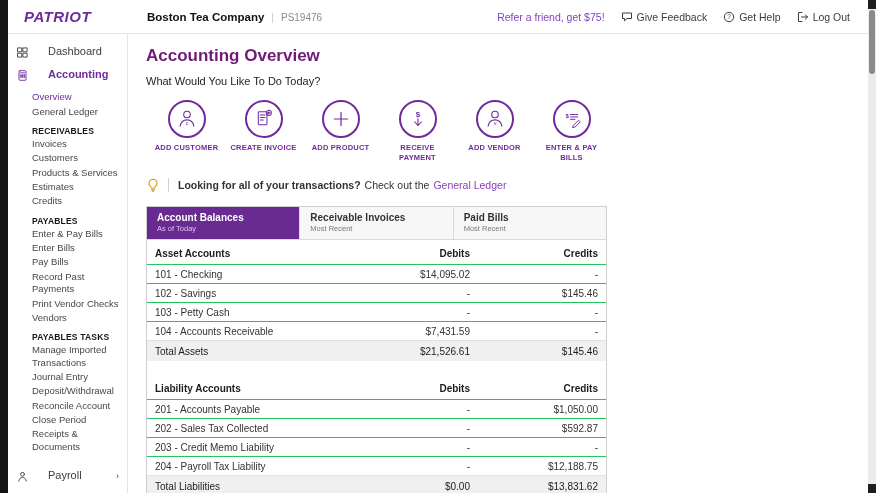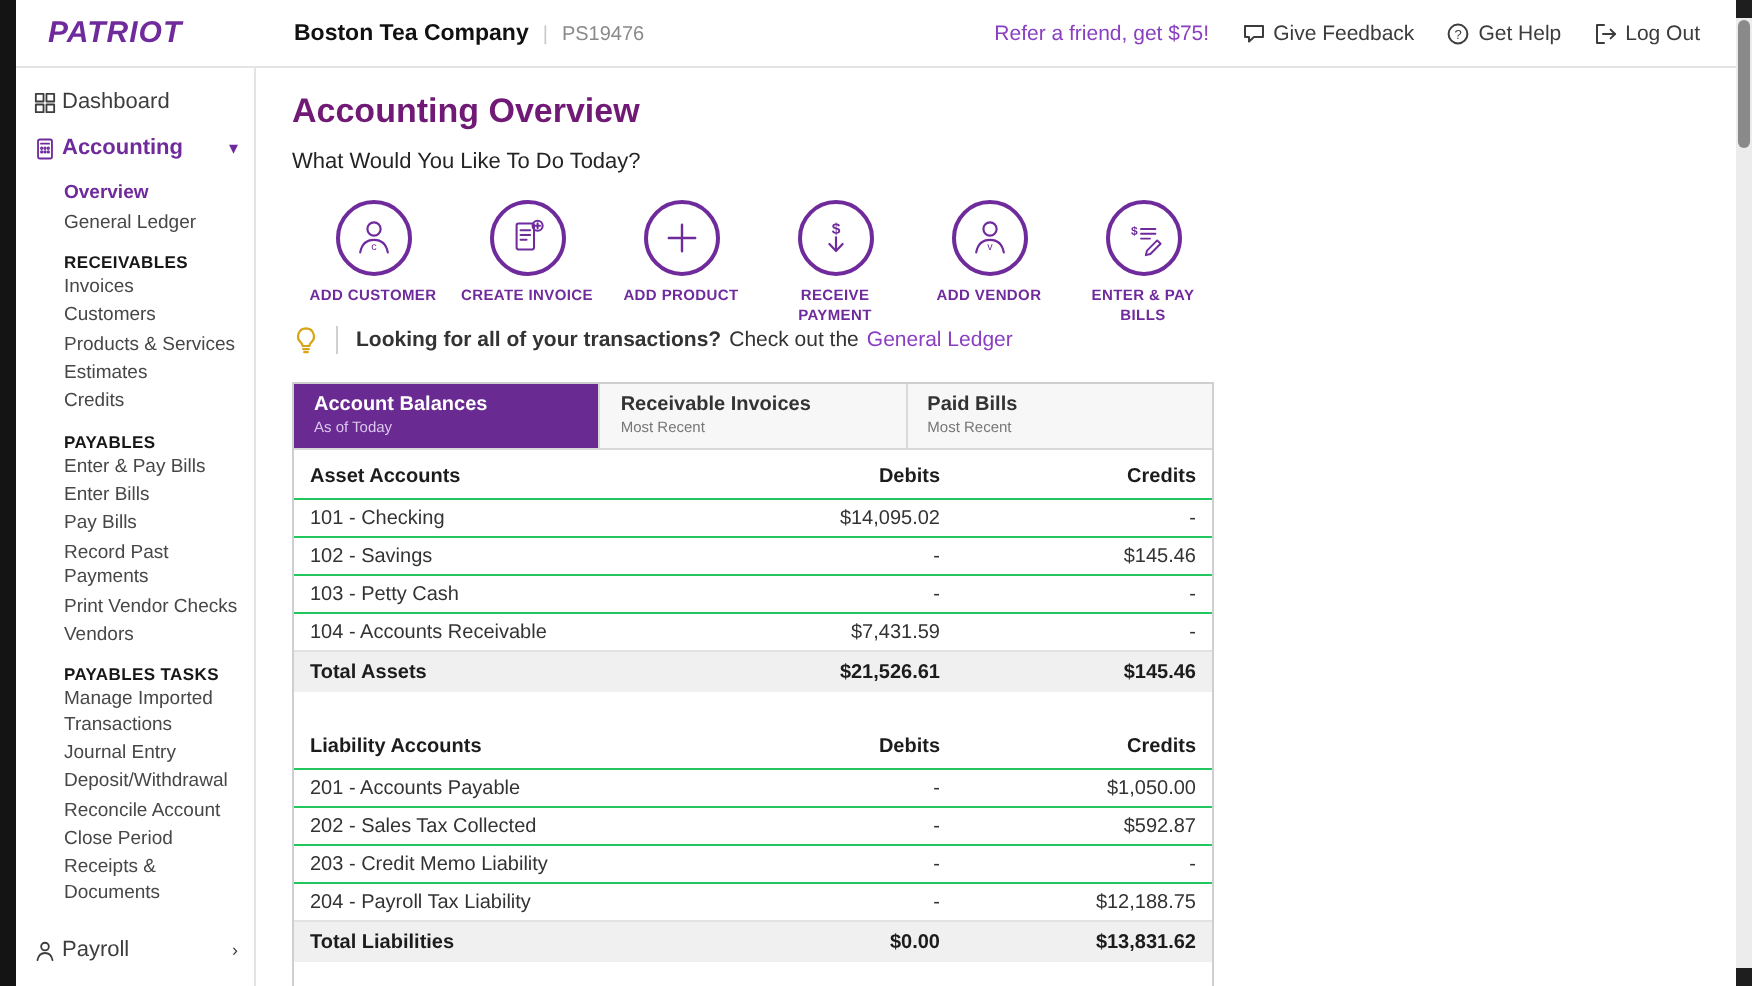--- a/index.html
+++ b/index.html
@@ -34,42 +34,42 @@
   .refer-link{font-size:10.5px;color:var(--link);cursor:pointer;text-decoration:none}
   .top-item{display:flex;align-items:center;gap:4px;font-size:10.5px;color:#3c3c3c;cursor:pointer}
   .top-icon svg{width:12px;height:12px;display:block;stroke:#3c3c3c}
 
   
   .content-row{flex:1;display:flex;min-height:0}
   .sidebar{width:120px;flex:0 0 120px;border-right:1px solid #e4e4e4;padding-top:6px;overflow:hidden;background:#fff}
   .main{flex:1;padding:12px 0 0 18px;overflow:hidden}
 
   
-  .nav-item{display:flex;align-items:center;gap:3px;padding:5px 8px 5px 9px;font-size:11px;
+  .nav-item{display:flex;align-items:flex-end;gap:20px;padding:5px 8px 5px 9px;font-size:11px;
     color:#3d3d3d;cursor:pointer;line-height:1.2}
   .nav-item.active{color:var(--purple);font-weight:700}
   .nav-icon svg{width:11px;height:11px;display:block;stroke:currentColor}
   .chev{margin-left:auto;font-size:9px;color:inherit}
   .nav-sub{padding:1px 4px 1px 24px;font-size:9.5px;line-height:1.3;color:#474747;cursor:pointer}
-  .nav-sub.active{color:var(--purple);font-weight:700}
+  .nav-sub.active{color:var(--purple);font-weight:400}
   .nav-head{margin-top:5px;padding:2px 4px 1px 24px;font-size:8.5px;font-weight:700;color:#171717;letter-spacing:.2px}
   .nav-item + .nav-sub{margin-top:4px}
   .nav-sub + .nav-item{margin-top:10px}
 
   
   .page-title{font-size:17px;font-weight:700;color:#701a75;margin-bottom:9px}
   .subtitle{font-size:11px;font-weight:400;color:#242424;margin-bottom:13px}
   .actions{display:flex;margin-left:2px}
   .action{width:77px;display:flex;flex-direction:column;align-items:center;cursor:pointer}
   .action-circle{width:38px;height:38px;border:2px solid var(--purple);border-radius:50%;
     display:flex;align-items:center;justify-content:center;color:var(--purple)}
   .action-circle svg{width:24px;height:24px;display:block}
   .action-label{margin-top:5px;font-size:7.5px;font-weight:700;color:var(--purple);
     text-align:center;line-height:1.35;max-width:68px;letter-spacing:.2px}
-  .tip{display:flex;align-items:center;font-size:10.5px;color:#333}
+  .tip{margin-top:15px;display:flex;align-items:center;font-size:10.5px;color:#333}
   .tip-icon svg{width:14px;height:14px;display:block;stroke:var(--gold)}
   .tip-divider{width:1px;height:14px;background:#d0d0d0;margin:0 9px 0 8px}
   .tip-bold{font-weight:700;margin-right:4px}
   .tip-text{margin-right:4px}
   .tip-link{color:var(--link);cursor:pointer;text-decoration:none}
 
   
   .card{margin-top:14px;width:461px;border:1px solid #cfcfcf;background:#fff;padding-bottom:12px}
   .tabs{display:flex;border-bottom:1px solid var(--border)}
   .tab{flex:1;padding:5px 10px 6px;background:#f7f7f7;border-right:1px solid var(--border);cursor:pointer}
@@ -77,21 +77,21 @@
   .tab-title{font-size:10px;font-weight:700;color:#333}
   .tab-sub{font-size:7.5px;color:#777;margin-top:1px}
   .tab.active{background:var(--purple-dark)}
   .tab.active .tab-title{color:#fff}
   .tab.active .tab-sub{color:#dcc6ee}
 
   .table{font-size:10px}
   .t-section + .t-section{margin-top:14px}
   .t-head{display:flex;padding:8px 8px 5px;font-weight:700;color:#1c1c1c}
   .t-row{display:flex;padding:3.5px 8px;border-top:1px solid #22c55e;color:#333}
-  .t-total{background:#f0f0f0;font-weight:700;color:#1c1c1c;border-top:1px solid #e2e2e2;padding:4.5px 8px}
+  .t-total{background:#f0f0f0;font-weight:400;color:#1c1c1c;border-top:1px solid #e2e2e2;padding:4.5px 8px}
   .c-name{flex:1;text-align:left}
   .c-deb{width:118px;text-align:right}
   .c-cred{width:128px;text-align:right}
 </style>
 </head>
 <body>
 
 <div class="screen">
   <div class="edge-left"></div>
 

